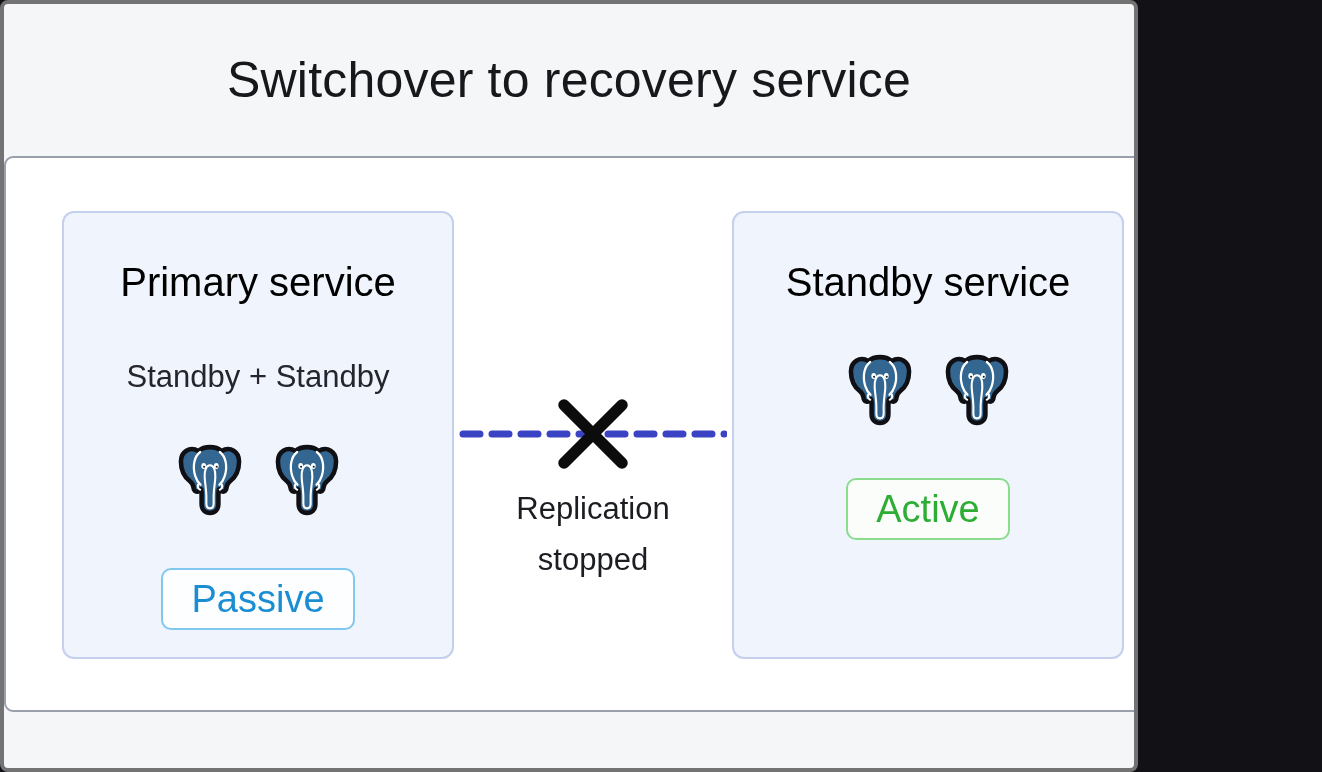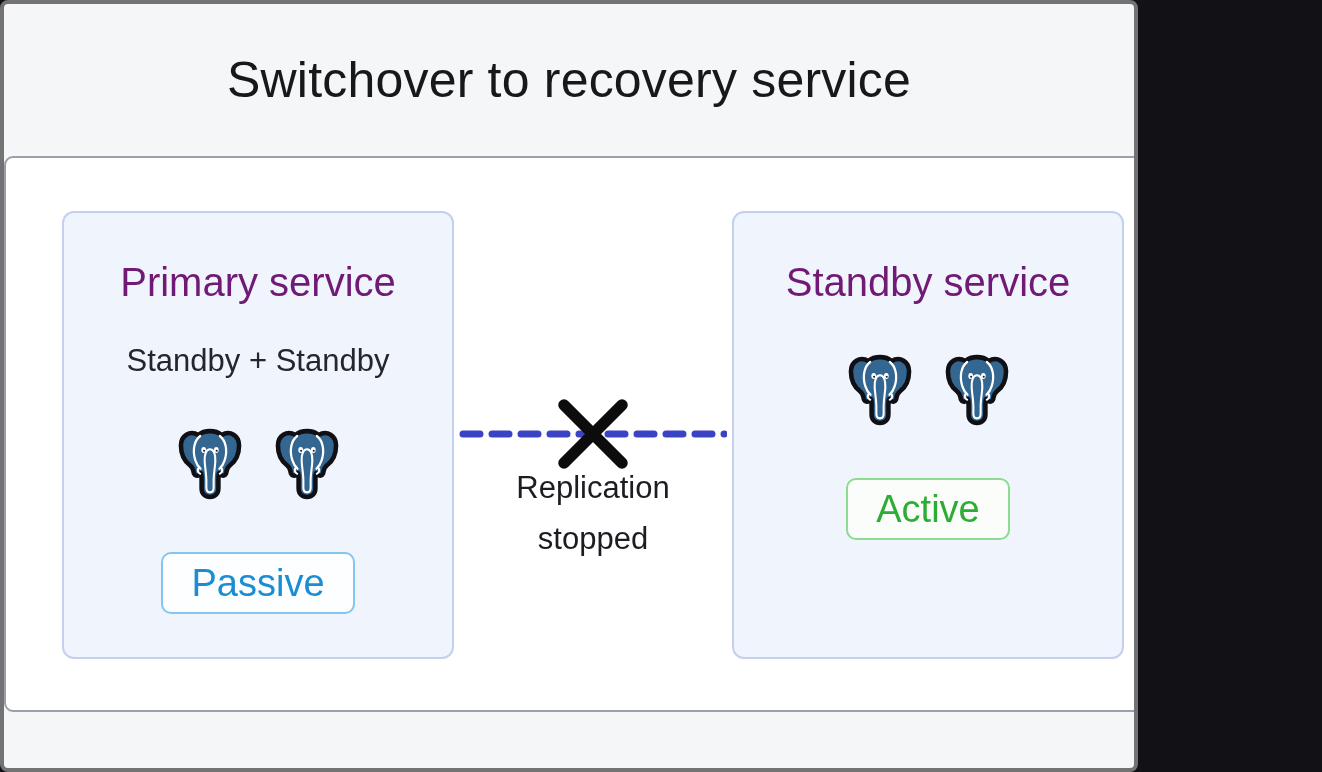--- a/index.html
+++ b/index.html
@@ -49,24 +49,24 @@
     border-radius: 12px;
     display: flex;
     flex-direction: column;
     align-items: center;
   }
   .card-title {
     margin-top: 45px;
     font-size: 40px;
     line-height: 48px;
     font-weight: 400;
-    color: #701a75;
+    color: #000000;
   }
   .card-subtitle {
-    margin-top: 36px;
+    margin-top: 52px;
     font-size: 31px;
     line-height: 38px;
     color: #24262b;
   }
   .elephant-row {
     margin-top: 44px;
     display: flex;
     gap: 27px;
     align-items: center;
   }
@@ -96,21 +96,21 @@
     height: 14px;
   }
   .cross {
     position: absolute;
     left: 50%;
     top: 223px;
     transform: translate(-50%, -50%);
   }
   .connector-label {
     position: absolute;
-    top: 251px;
+    top: 272px;
     left: 50%;
     transform: translateX(-50%);
     width: 230px;
     text-align: center;
     font-size: 31px;
     line-height: 51px;
     color: #1b1d22;
   }
 </style>
 </head>

